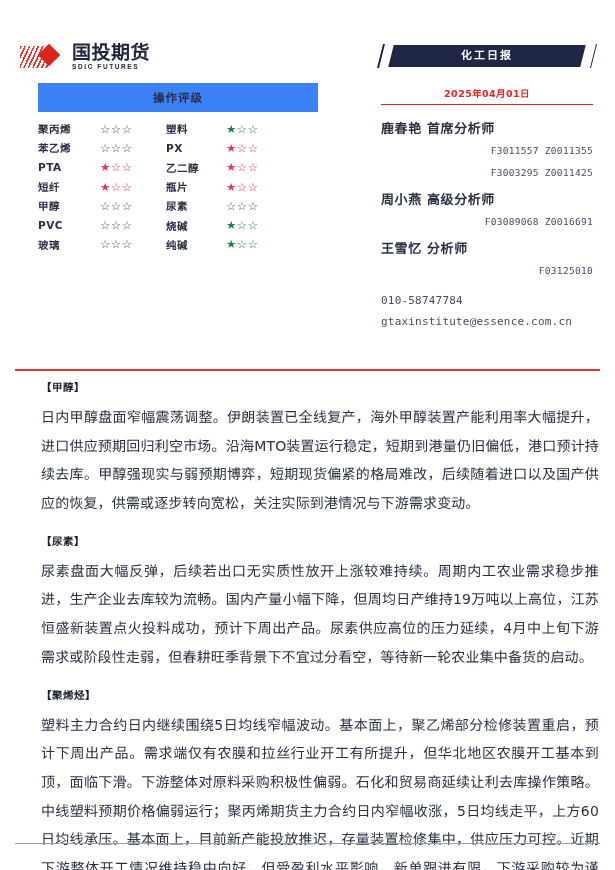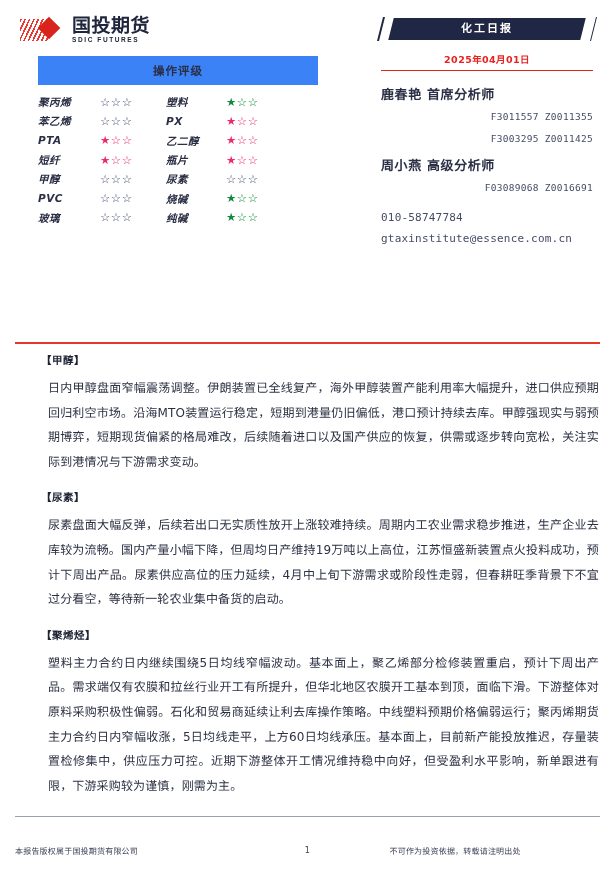--- a/index.html
+++ b/index.html
@@ -21,20 +21,21 @@
     position: relative;
     width: 615px;
     height: 870px;
     box-sizing: border-box;
   }
 
   
   .header {
     position: relative;
     height: 340px;
+    margin-top: 27px;
   }
 
   
   .logo-block {
     position: absolute;
     left: 20px;
     top: 16px;
     display: flex;
     align-items: center;
     gap: 6px;
@@ -106,21 +107,20 @@
   }
   .ratings-rows {
     padding-top: 7px;
   }
   .rating-row {
     display: flex;
     align-items: center;
     height: 19.3px;
     font-size: 10.5px;
     font-weight: bold;
-    font-style: italic;
   }
   .cell-name {
     width: 62px;
     color: #2b2f45;
     letter-spacing: 0.5px;
     text-align: left;
   }
   .cell-stars {
     width: 66px;
     font-size: 11.5px;
@@ -171,21 +171,21 @@
   }
   .ribbon-tick-l { left: -11px; }
   .ribbon-tick-r { right: -11px; }
 
   .report-date {
     text-align: center;
     color: #e8221f;
     font-size: 9.5px;
     font-weight: bold;
     letter-spacing: 0.4px;
-    padding: 12px 0 4px 0;
+    padding: 19px 0 4px 0;
   }
   .date-rule {
     height: 1.2px;
     background: #e8221f;
     width: 100%;
   }
 
   .analysts {
     padding-top: 13px;
   }
@@ -238,26 +238,25 @@
     margin-bottom: 15px;
   }
   .section-title {
     font-size: 10.5px;
     font-weight: bold;
     color: #1d2133;
     letter-spacing: 0.5px;
     margin-bottom: 9px;
   }
   .section-body {
-    font-size: 12px;
+    font-size: 14px;
     line-height: 2.05;
     color: #2c3043;
     text-align: justify;
     letter-spacing: 0.15px;
-    margin-left: 7px;
   }
 
   
   .footer {
     position: absolute;
     left: 15px;
     right: 15px;
     bottom: 14px;
   }
   .footer-rule {
@@ -352,20 +351,22 @@
       </div>
       <div class="report-date">2025年04月01日</div>
       <div class="date-rule"></div>
 
       <div class="analysts" id="analyst-list">
           <div class="analyst-name">鹿春艳 首席分析师</div>
           <div class="analyst-code">F3011557  Z0011355</div>
           <div class="analyst-code">F3003295  Z0011425</div>
           <div class="analyst-name">周小燕 高级分析师</div>
           <div class="analyst-code">F03089068  Z0016691</div>
+          <div class="analyst-name">王雪忆 分析师</div>
+          <div class="analyst-code">F03125010</div>
         </div>
 
       <div class="contact">
         <div class="contact-line">010-58747784</div>
         <div class="contact-line">gtaxinstitute@essence.com.cn</div>
       </div>
     </div>
 
     <div class="head-rule"></div>
   </div>

